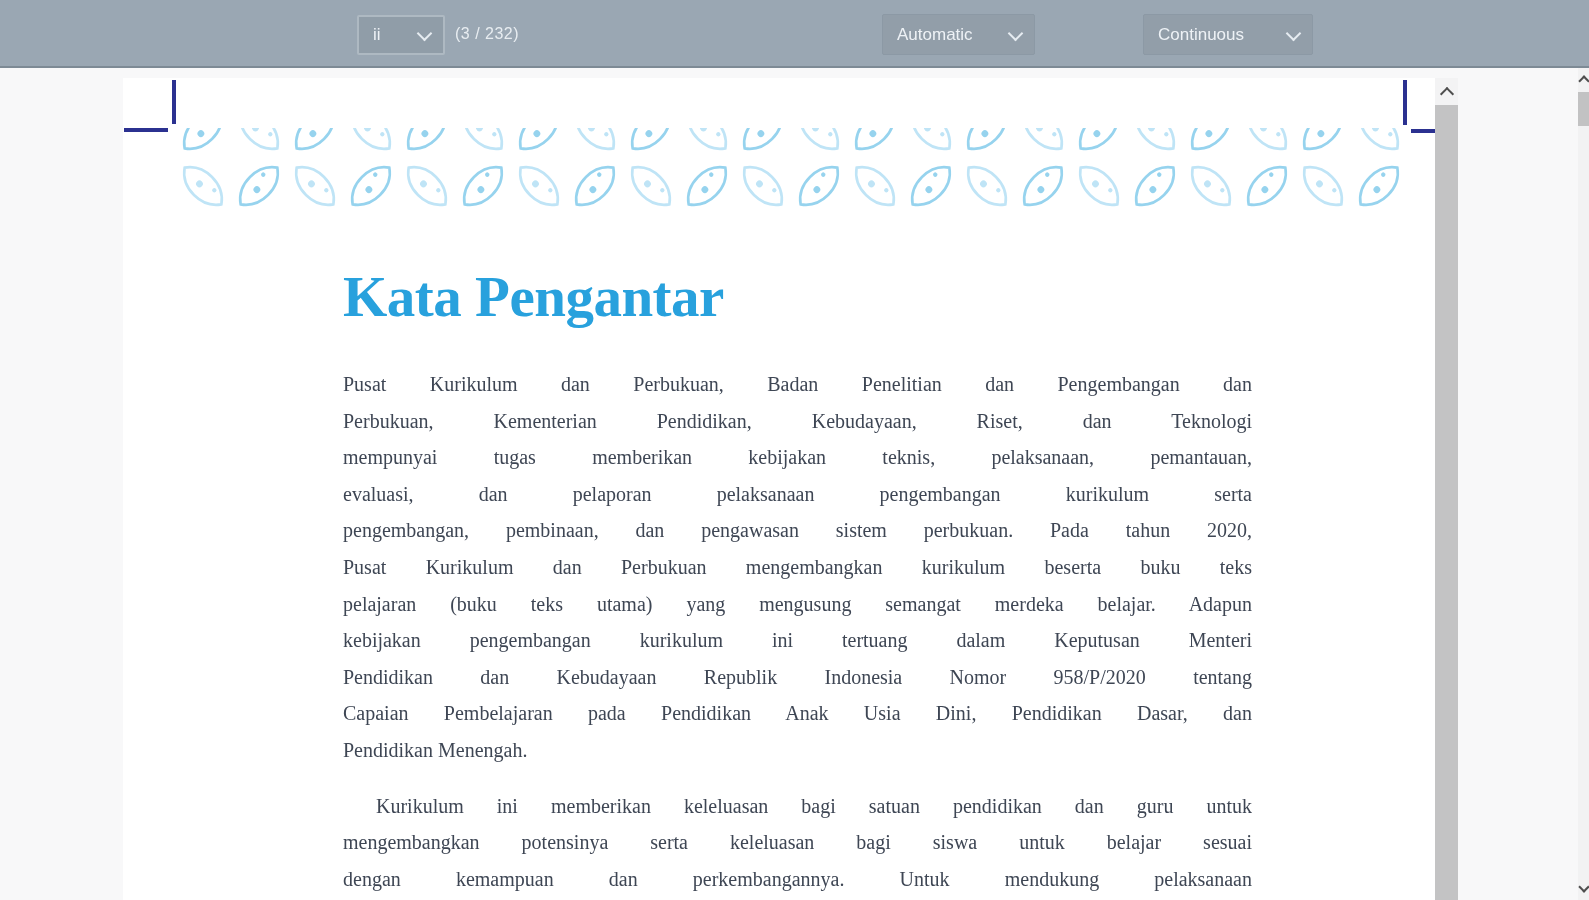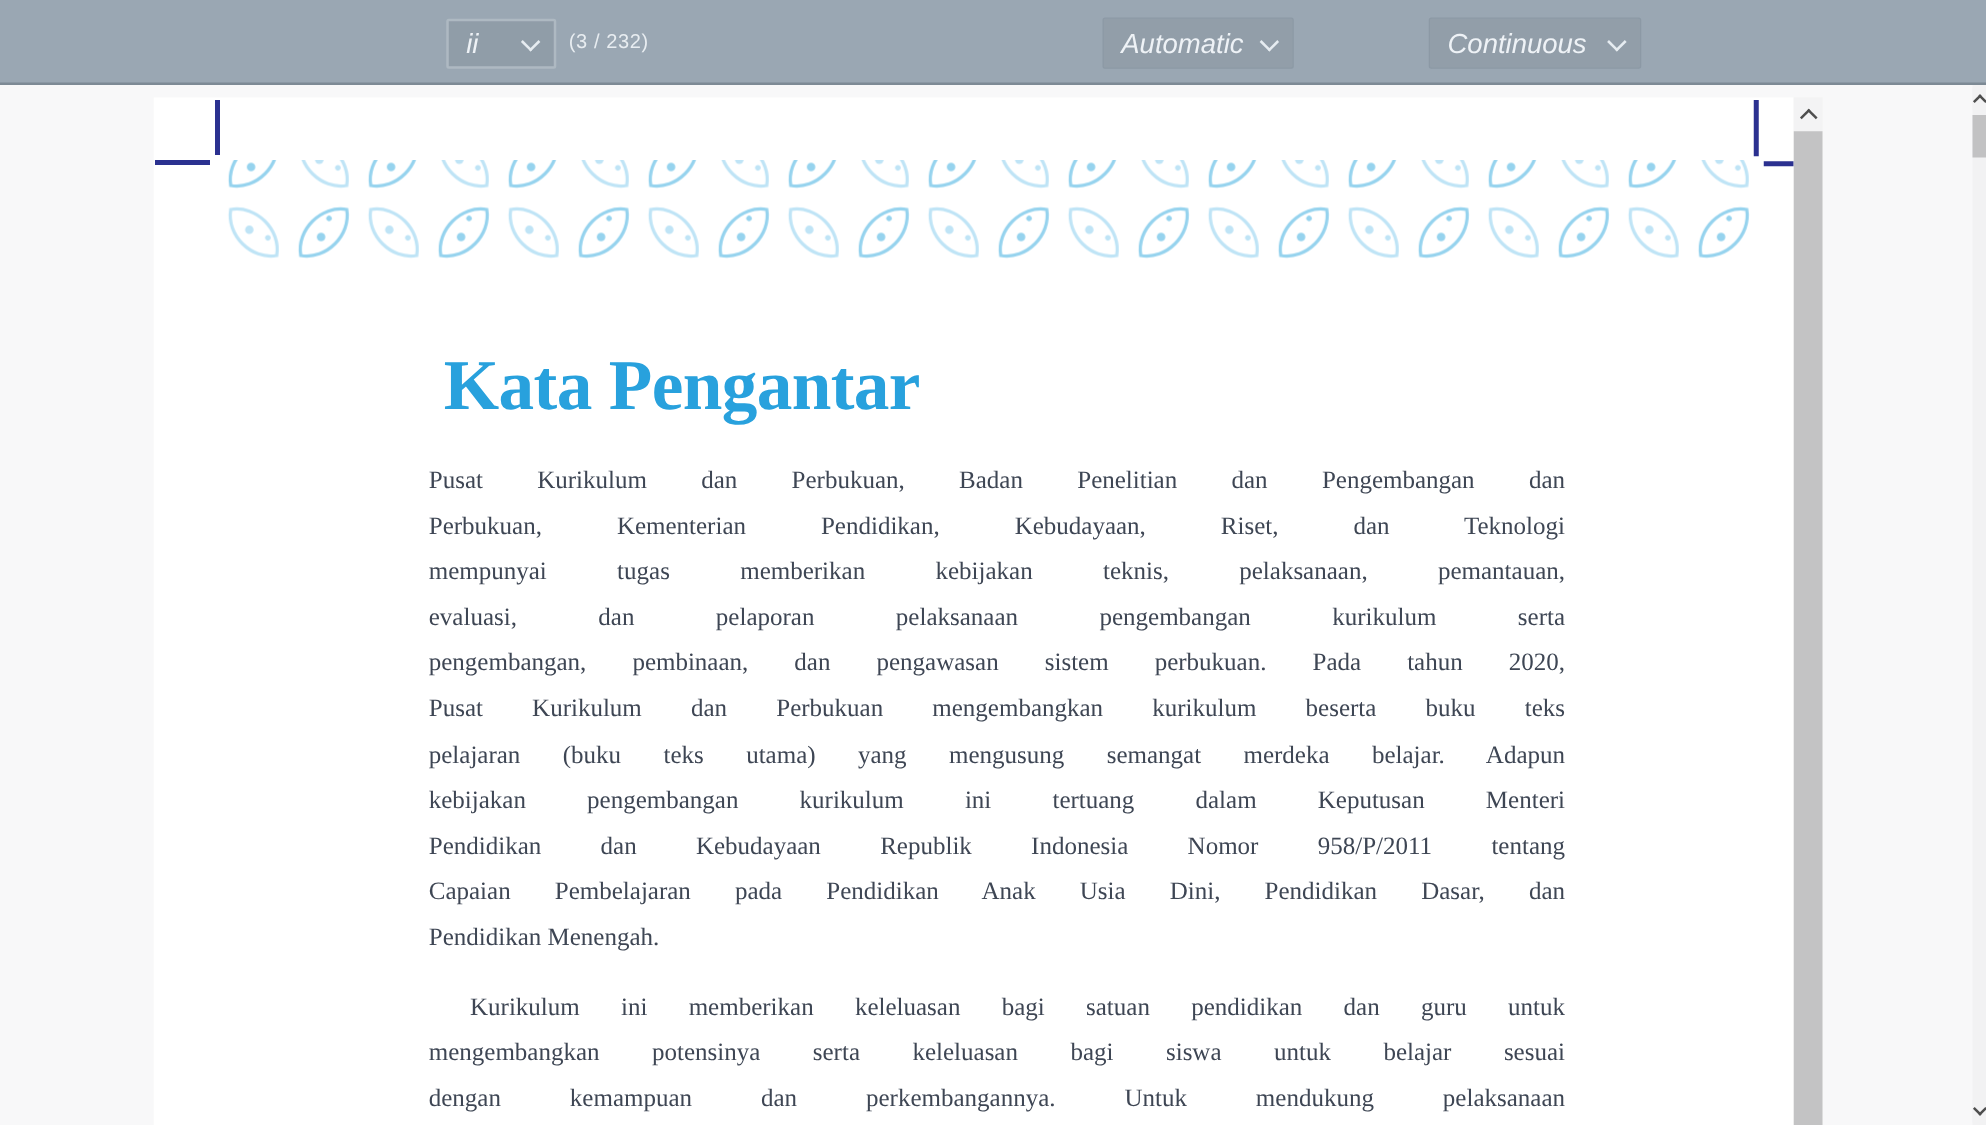--- a/index.html
+++ b/index.html
@@ -7,22 +7,22 @@
     width:1589px;height:900px;overflow:hidden;position:relative;
     font-family:"Liberation Sans",sans-serif;background:#f8f8f9;
   }
   
   .toolbar{
     position:absolute;left:0;top:0;width:1589px;height:68px;
     background:#9aa7b3;border-bottom:2px solid #7d8a95;box-sizing:border-box;
   }
   .tb-select{
     position:absolute;box-sizing:border-box;display:flex;align-items:center;
-    color:#eef2f6;font-size:22px;padding:0 30px 0 14px;cursor:pointer;
-    background:rgba(0,0,0,0.05);border:1px solid #8c99a5;border-radius:2px;font-style:italic;
+    color:#eef2f6;font-size:17px;padding:0 30px 0 14px;cursor:pointer;
+    background:rgba(0,0,0,0.05);border:1px solid #8c99a5;border-radius:2px;
   }
   .tb-select.page{left:357px;top:15px;width:88px;height:40px;border:2px solid #aeb9c2;background:rgba(0,0,0,0.06);}
   .tb-select.zoom{left:882px;top:14px;width:153px;height:41px;}
   .tb-select.view{left:1143px;top:14px;width:170px;height:41px;}
   .chev{
     position:absolute;right:13px;top:50%;width:9px;height:9px;margin-top:-7px;
     border-right:2px solid #e6ecf1;border-bottom:2px solid #e6ecf1;transform:rotate(45deg);
   }
   .pagecount{
     position:absolute;left:455px;top:0;height:68px;display:flex;align-items:center;
@@ -37,21 +37,21 @@
     position:absolute;left:123px;top:10px;width:1312px;height:900px;
     background:#ffffff;
   }
   .cropmark{position:absolute;background:#2b3190;}
   .cm-l-v{left:49px;top:2px;width:4px;height:44px;}
   .cm-l-h{left:1px;top:50px;width:44px;height:4px;}
   .cm-r-v{left:1280px;top:2px;width:4px;height:45px;}
   .cm-r-h{left:1288px;top:51px;width:24px;height:4px;}
   .batik{position:absolute;left:52px;top:50px;}
   .doc-title{
-    position:absolute;left:220px;top:186px;margin:12px;
+    position:absolute;left:220px;top:186px;margin:0;
     font-family:"Liberation Serif",serif;font-weight:bold;
     font-size:57px;letter-spacing:-0.5px;color:#28a1dd;
   }
   .doc-body{
     position:absolute;left:220px;top:288px;width:909px;
     font-family:"Liberation Serif",serif;font-size:20px;line-height:36.6px;
     color:#3e4654;
   }
   .para.second{margin-top:19px;}
   .pline{text-align:left;}
@@ -132,21 +132,21 @@
     <div class="doc-body">
       <div class="para first">
           <div class="pline just">Pusat Kurikulum dan Perbukuan, Badan Penelitian dan Pengembangan dan</div>
           <div class="pline just">Perbukuan, Kementerian Pendidikan, Kebudayaan, Riset, dan Teknologi</div>
           <div class="pline just">mempunyai tugas memberikan kebijakan teknis, pelaksanaan, pemantauan,</div>
           <div class="pline just">evaluasi, dan pelaporan pelaksanaan pengembangan kurikulum serta</div>
           <div class="pline just">pengembangan, pembinaan, dan pengawasan sistem perbukuan. Pada tahun 2020,</div>
           <div class="pline just">Pusat Kurikulum dan Perbukuan mengembangkan kurikulum beserta buku teks</div>
           <div class="pline just">pelajaran (buku teks utama) yang mengusung semangat merdeka belajar. Adapun</div>
           <div class="pline just">kebijakan pengembangan kurikulum ini tertuang dalam Keputusan Menteri</div>
-          <div class="pline just">Pendidikan dan Kebudayaan Republik Indonesia Nomor 958/P/2011 tentang</div>
+          <div class="pline just">Pendidikan dan Kebudayaan Republik Indonesia Nomor 958/P/2020 tentang</div>
           <div class="pline just">Capaian Pembelajaran pada Pendidikan Anak Usia Dini, Pendidikan Dasar, dan</div>
           <div class="pline">Pendidikan Menengah.</div>
         </div>
       <div class="para second">
           <div class="pline just indent">Kurikulum ini memberikan keleluasan bagi satuan pendidikan dan guru untuk</div>
           <div class="pline just">mengembangkan potensinya serta keleluasan bagi siswa untuk belajar sesuai</div>
           <div class="pline just">dengan kemampuan dan perkembangannya. Untuk mendukung pelaksanaan</div>
         </div>
     </div>
   </div>

